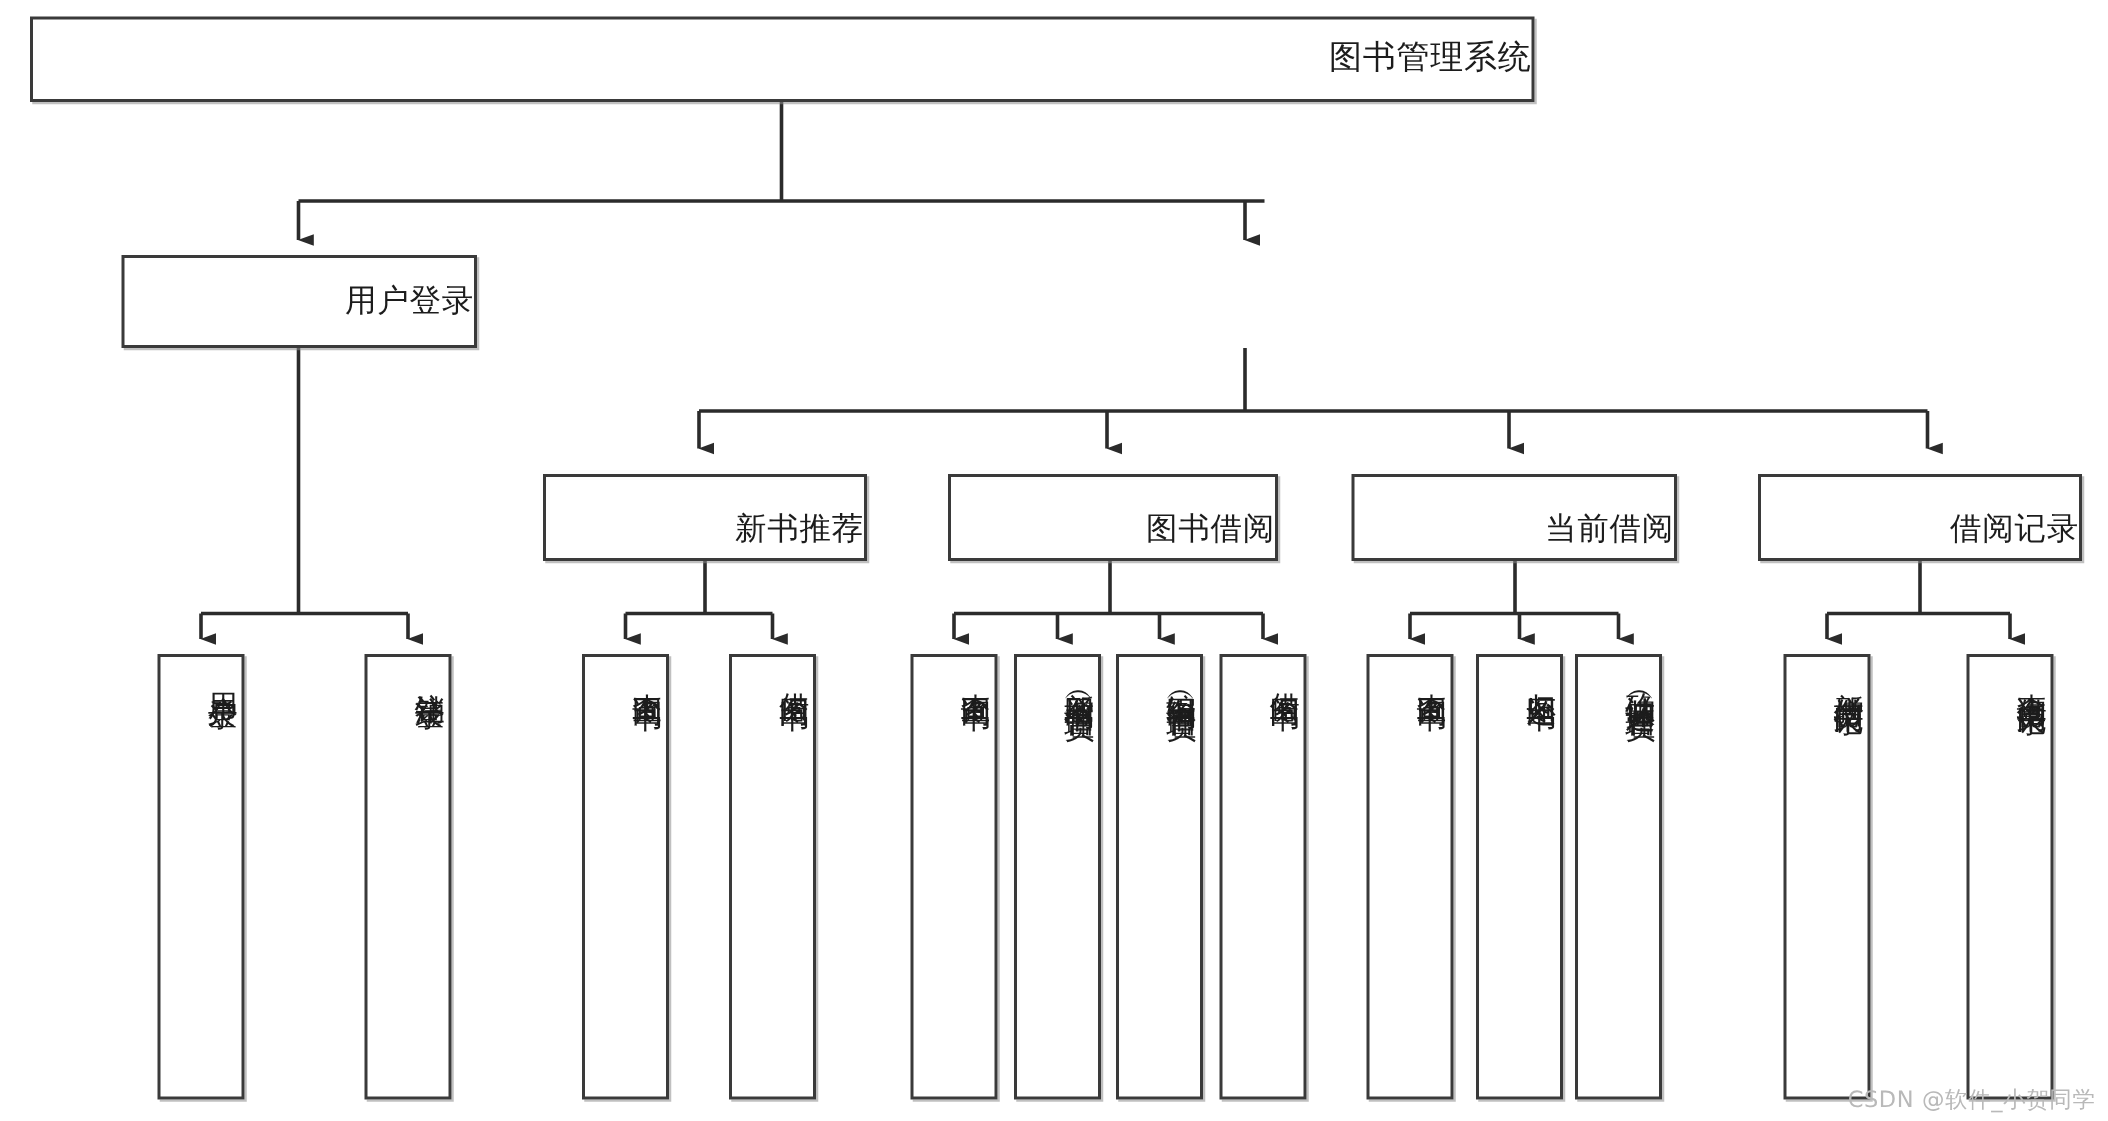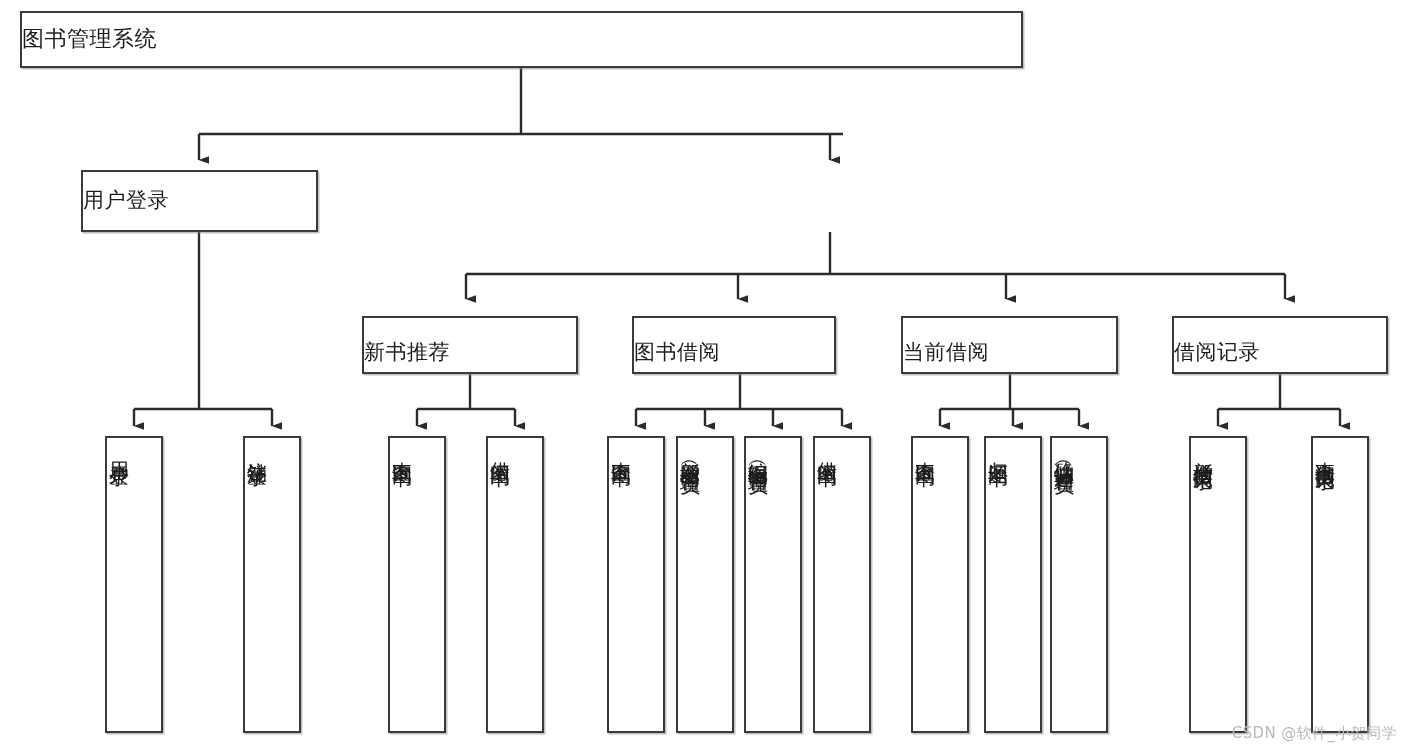--- a/index.html
+++ b/index.html
@@ -27,21 +27,21 @@
     height: 747px;
     pointer-events: none;
   }
   .node {
     position: absolute;
     box-sizing: border-box;
     background: #ffffff;
     border: 2px solid #3a3a3a;
     display: flex;
     align-items: center;
-    justify-content: flex-start;
+    justify-content: flex-end;
     box-shadow: 1.5px 1.5px 0 rgba(140,140,140,0.55);
   }
   .node-label {
     color: #1c1c1c;
     font-size: 21px;
     line-height: 1.12;
     letter-spacing: 0.5px;
     white-space: nowrap;
     text-align: center;
   }
@@ -133,21 +133,21 @@
     <span class="node-label">图书管理系统</span>
   </div>
 
   <div class="node branch" style="left:81px; top:170px; width:237px; height:62px;">
     <span class="node-label">用户登录</span>
   </div>
 
   <div class="node mid" style="left:362px; top:316px; width:216px; height:58px;">
     <span class="node-label">新书推荐</span>
   </div>
-  <div class="node mid" style="left:632px; top:316px; width:204px; height:58px;">
+  <div class="node mid" style="left:632px; top:316px; width:220px; height:58px;">
     <span class="node-label">图书借阅</span>
   </div>
   <div class="node mid" style="left:1172px; top:316px; width:216px; height:58px;">
     <span class="node-label">借阅记录</span>
   </div>
   <div class="node mid" style="left:901px; top:316px; width:217px; height:58px;">
     <span class="node-label">当前借阅</span>
   </div>
 
   <div class="node leaf" style="left:105px; top:436px; width:58px; height:297px;">

